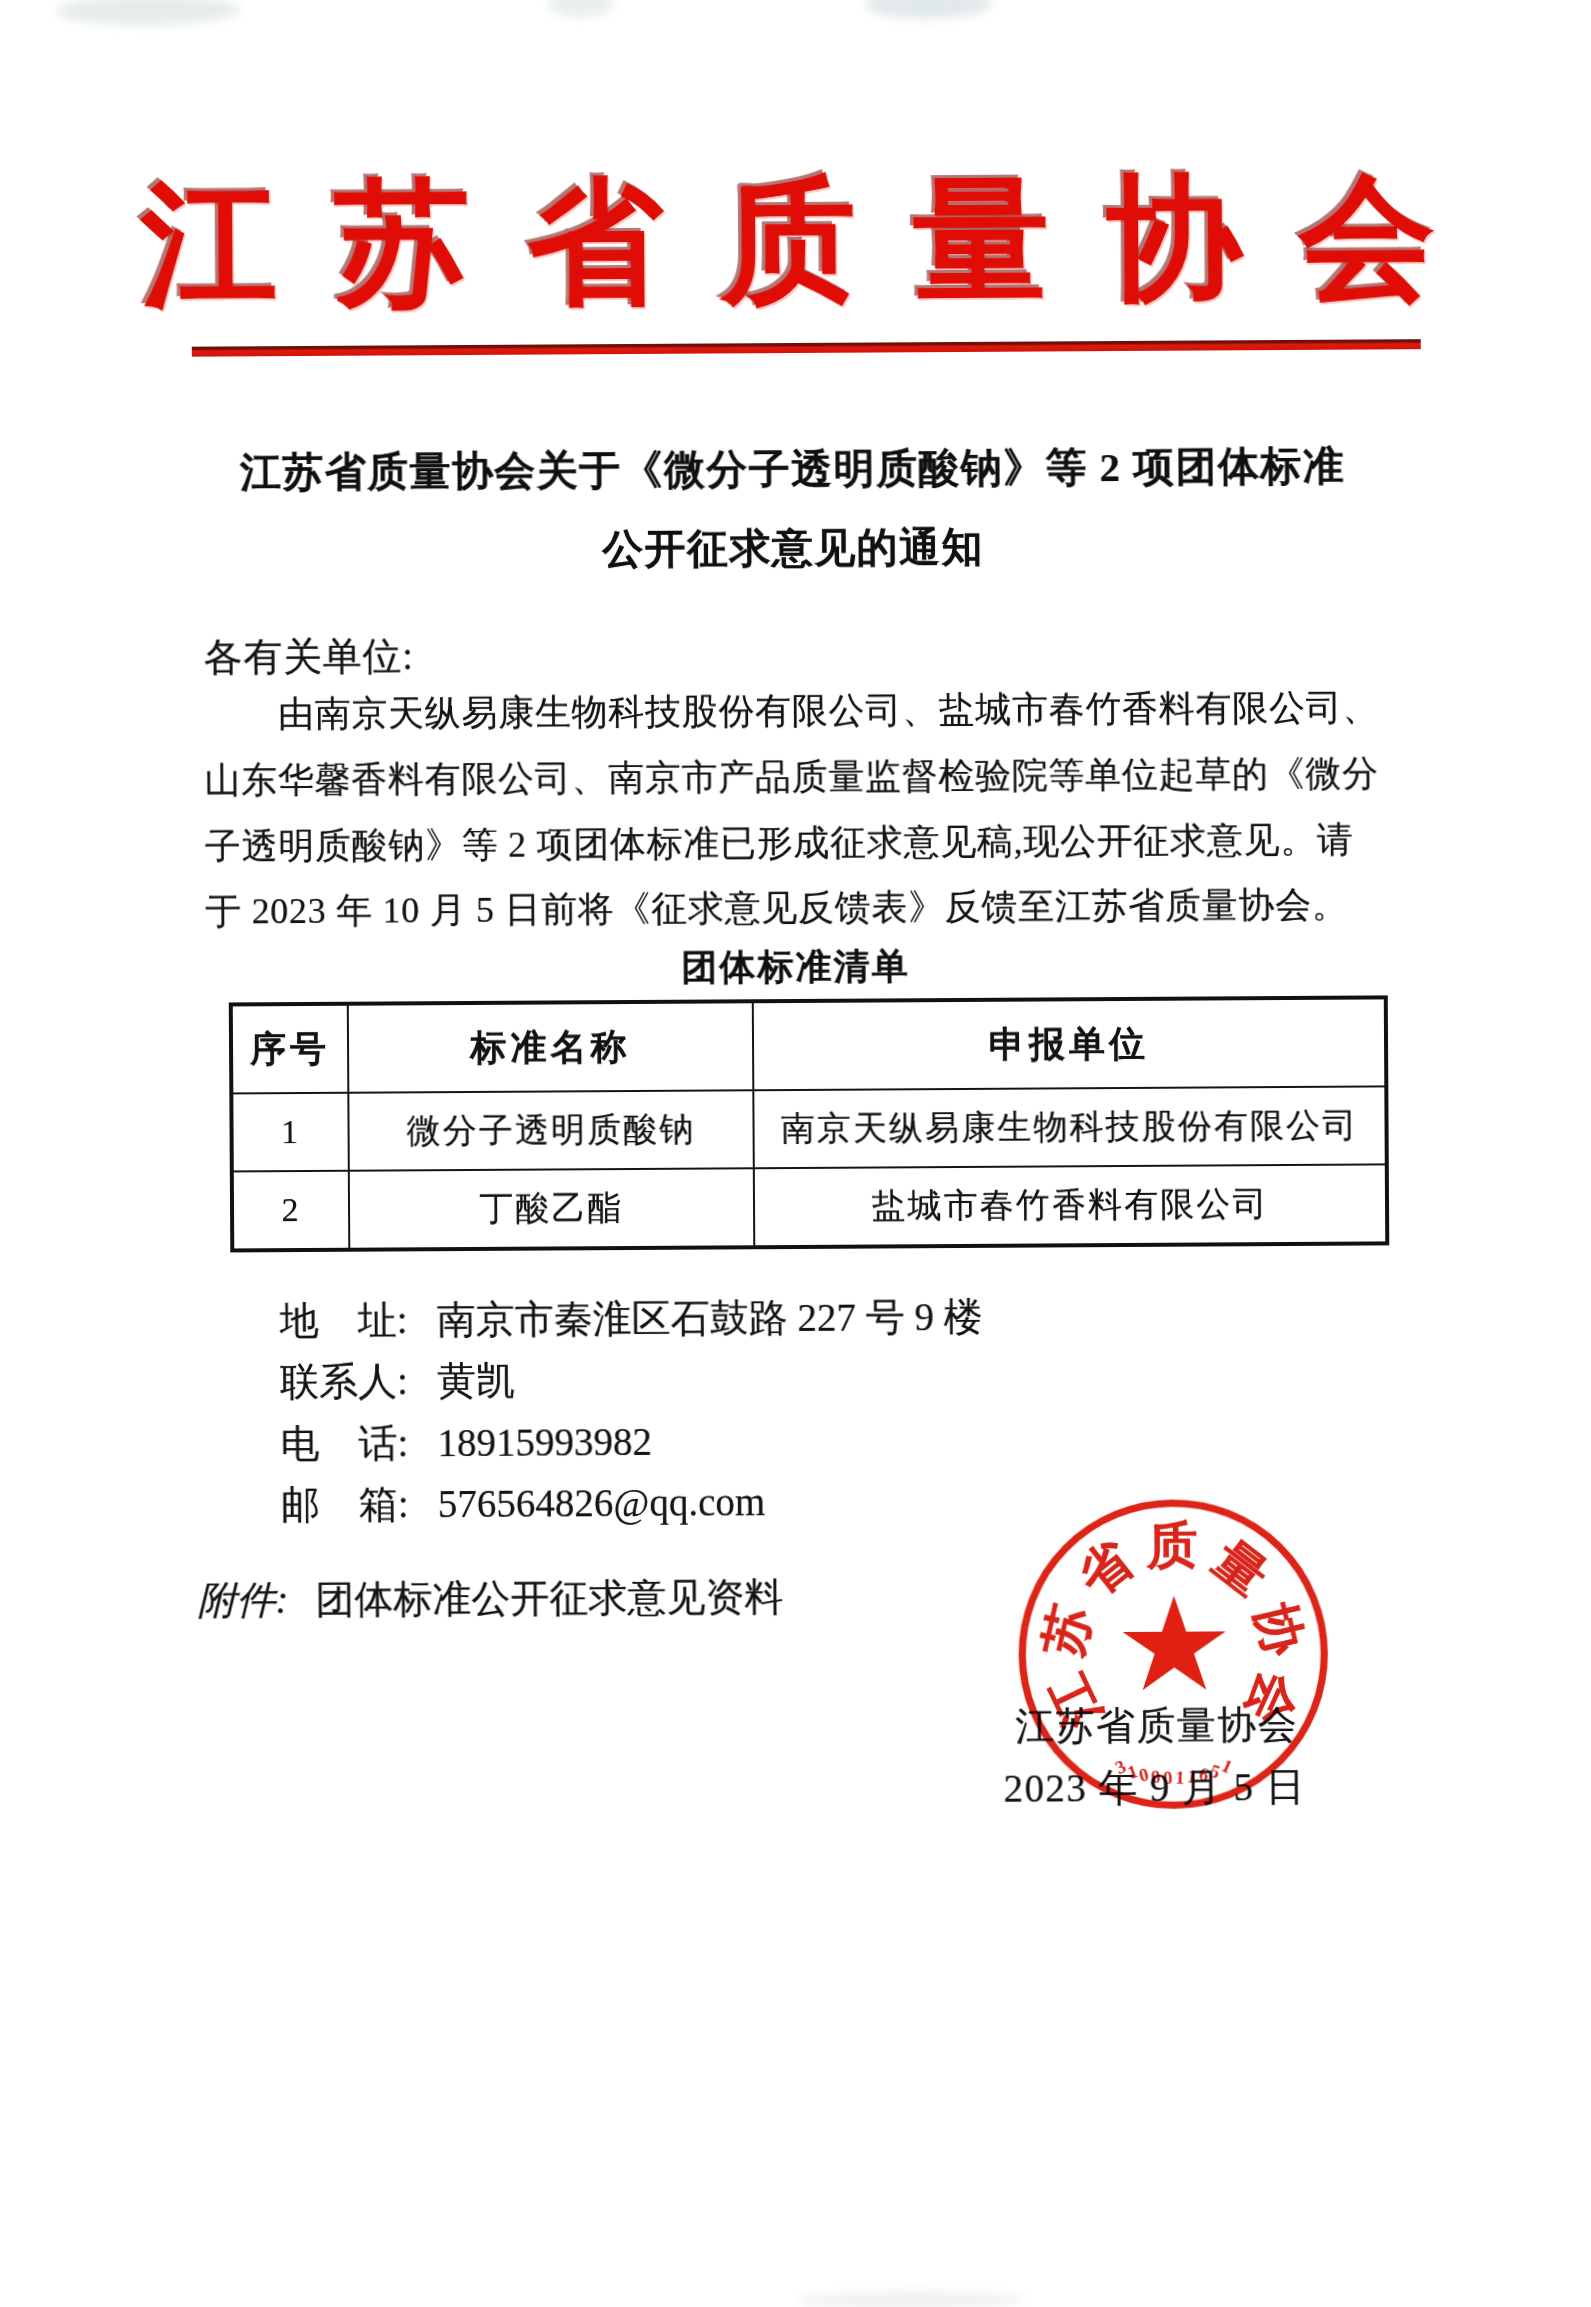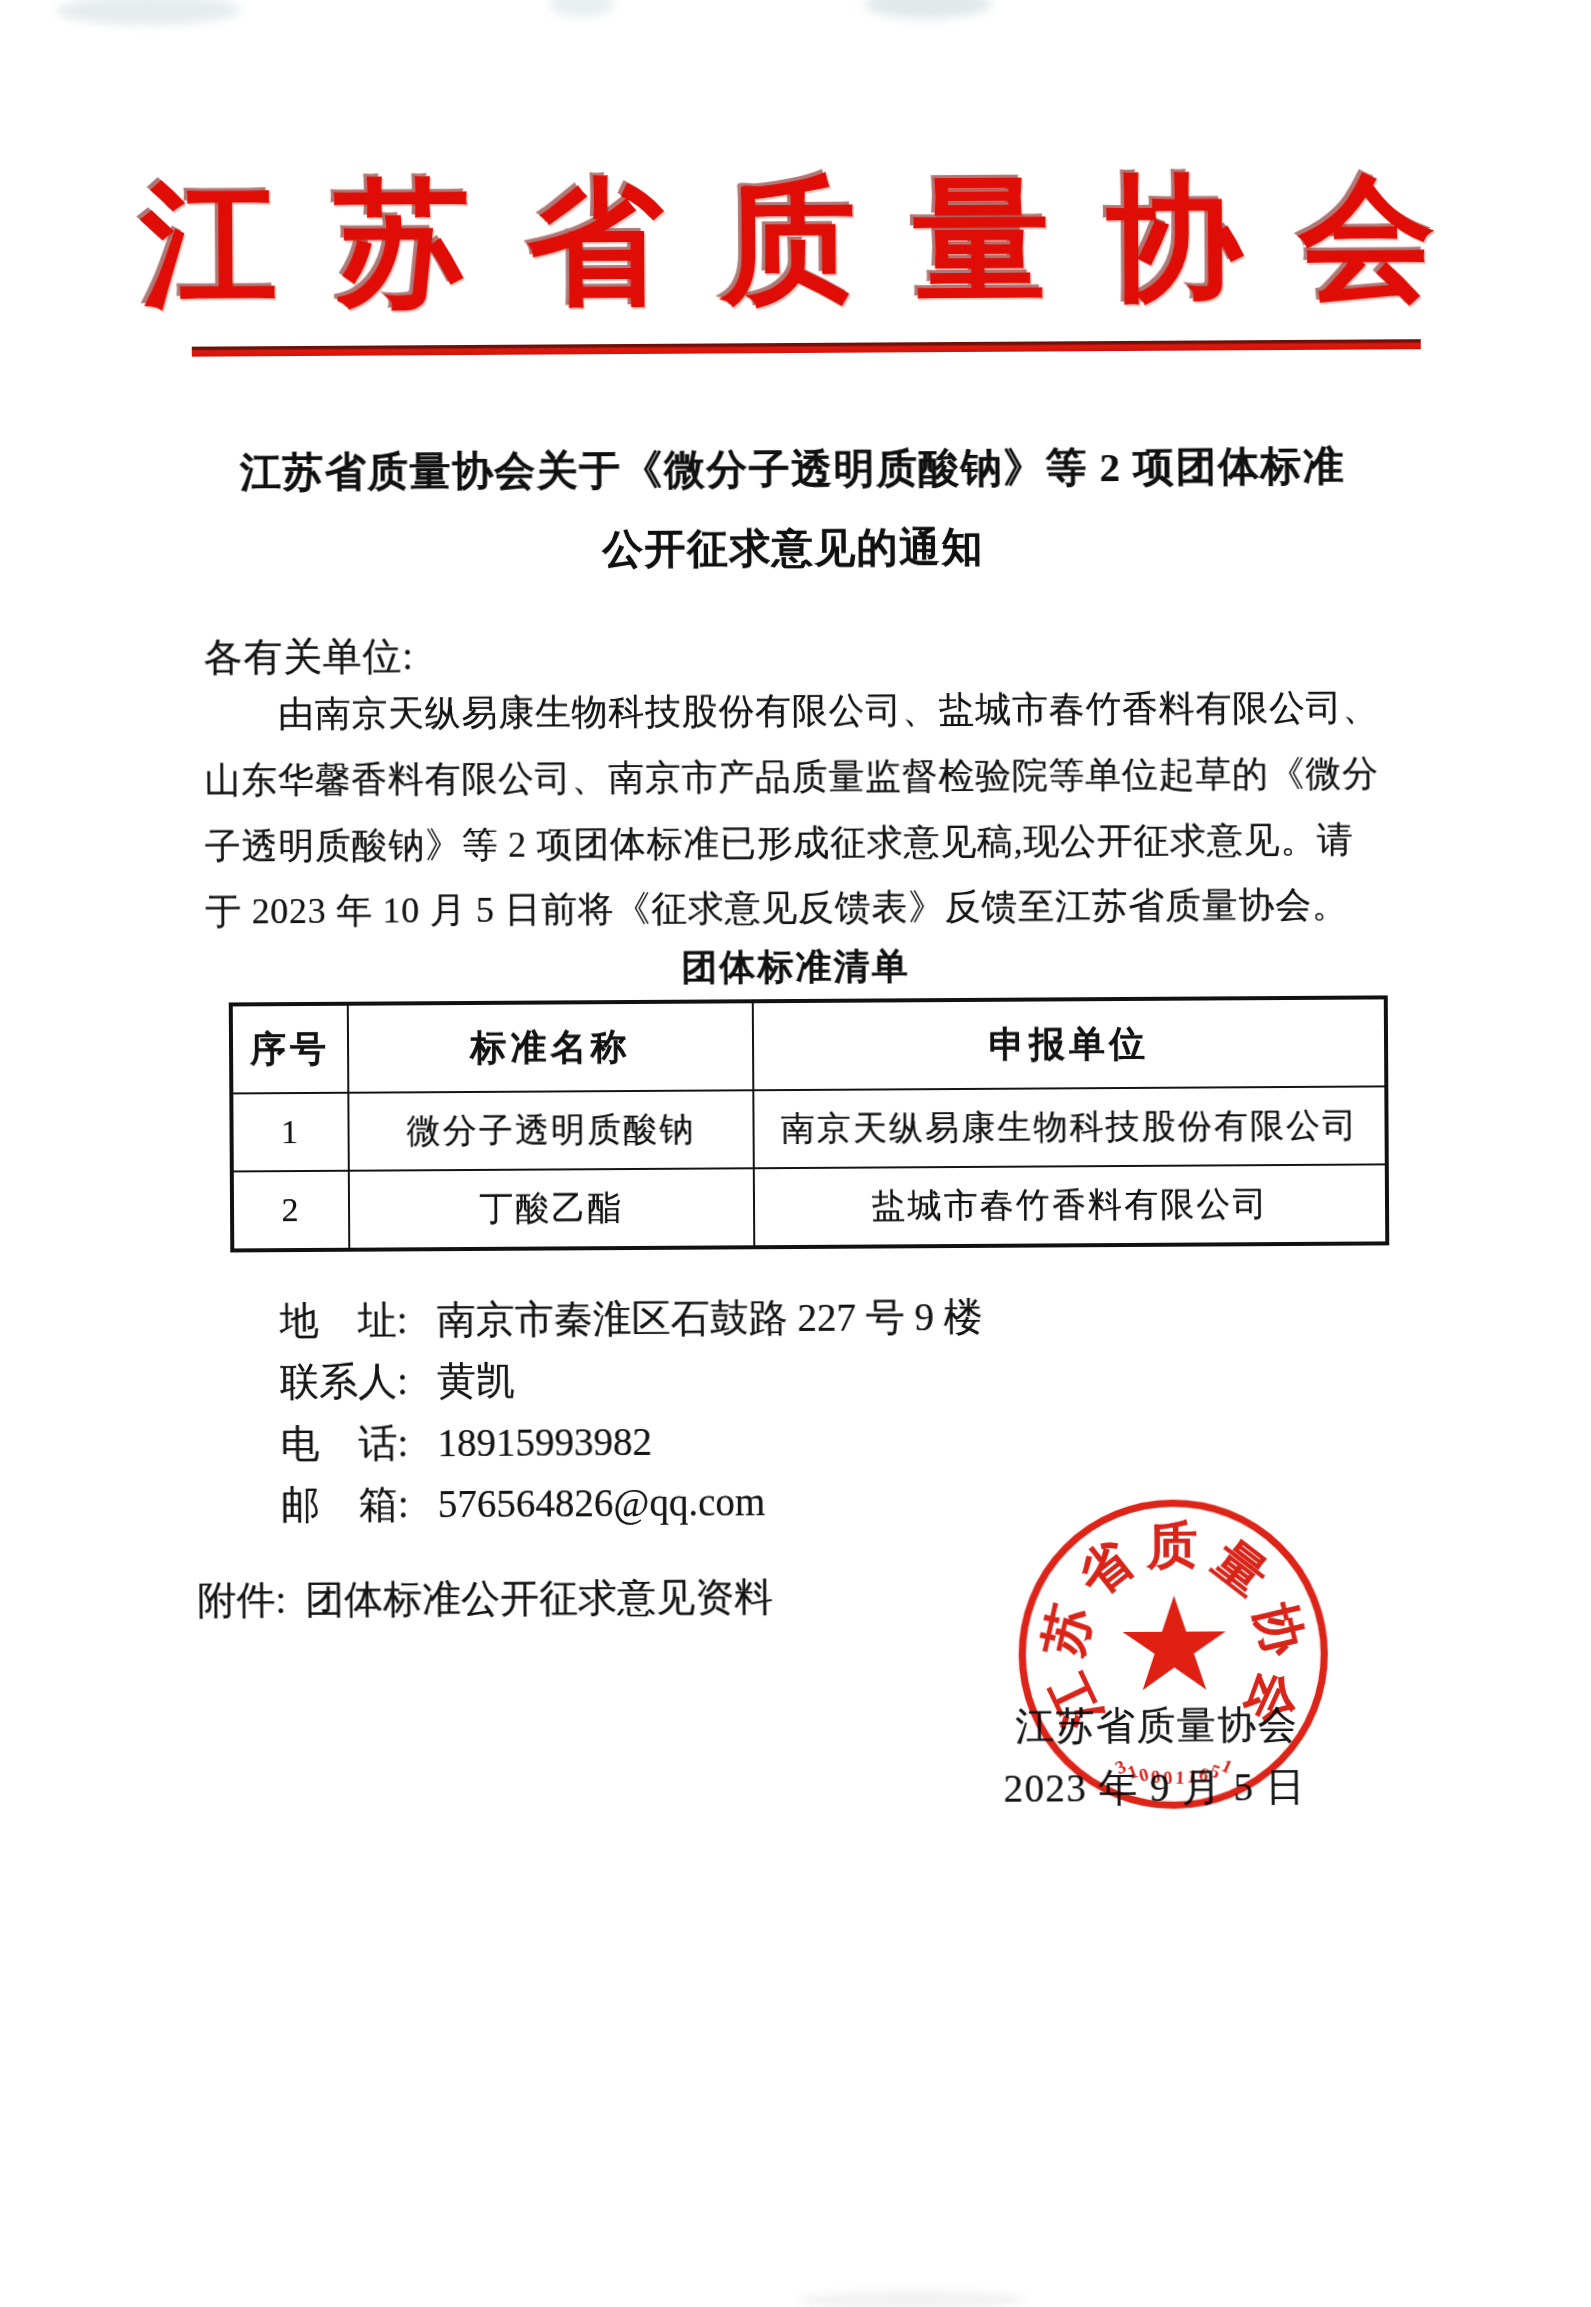--- a/index.html
+++ b/index.html
@@ -36,21 +36,21 @@
     color:#121212;text-shadow:0 0 0.7px rgba(0,0,0,0.5);}
   table.std{border:4.8px solid #111;}
   table.std .hrow td{height:84px;font-size:36px;font-weight:700;letter-spacing:4.1px;}
   table.std .drow td{height:74px;font-size:34px;letter-spacing:2.1px;}
   
   .contact{position:absolute;left:278px;font-size:39px;line-height:44px;color:#141414;
     white-space:nowrap;text-shadow:0 0 0.7px rgba(0,0,0,0.5);}
   .contact .lbl{display:inline-block;min-width:157px;}
   .attach{position:absolute;left:194px;font-size:39px;color:#141414;white-space:nowrap;
     text-shadow:0 0 0.7px rgba(0,0,0,0.5);}
-  .attach .lbl{margin-right:19px;}
+  .attach .lbl{margin-right:27px;font-style:italic;}
   
   .sig{position:absolute;font-size:39px;color:#161616;white-space:nowrap;letter-spacing:1.4px;
     text-shadow:0 0 0.7px rgba(0,0,0,0.55);}
   
   .seal{position:absolute;inset:0;mix-blend-mode:multiply;}
   .seal-ring{position:absolute;left:1015px;top:1502px;width:309px;height:309px;
     border:7.6px solid #dd2418;border-radius:50%;box-sizing:border-box;
     box-shadow:0 0 1.4px rgba(221,36,24,.6), inset 0 0 1.4px rgba(221,36,24,.6);}
   .ring-ch{position:absolute;width:62px;height:62px;line-height:62px;text-align:center;
     font-size:51px;font-weight:700;color:#d9241a;text-shadow:0 0 0.7px rgba(217,36,26,.7);}

